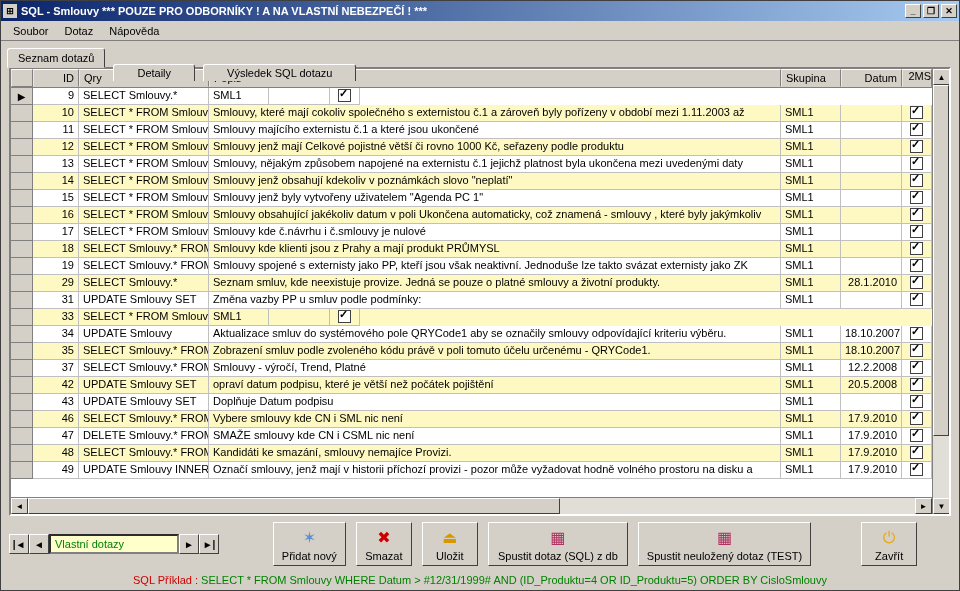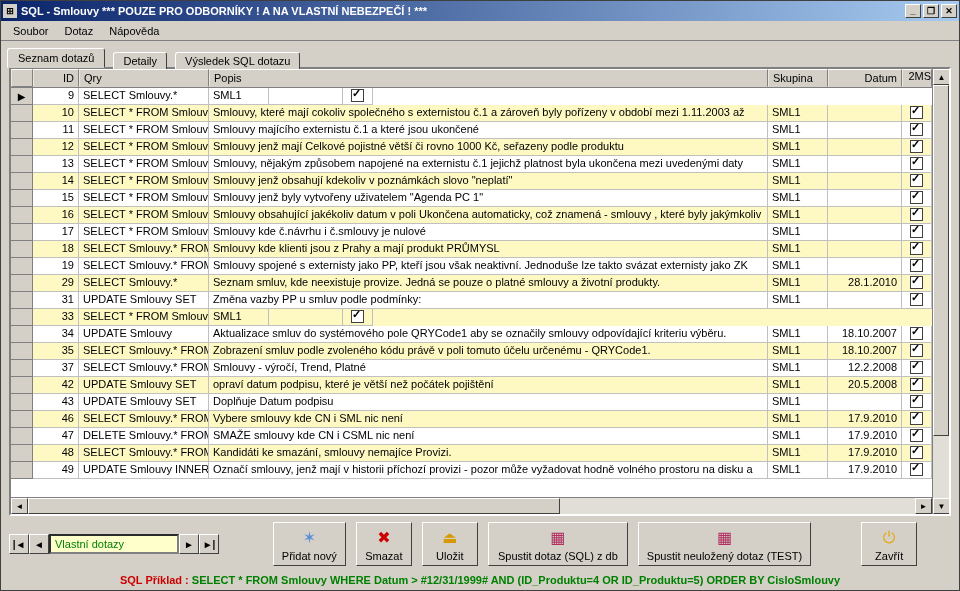--- a/index.html
+++ b/index.html
@@ -8,53 +8,53 @@
 .titlebar { height: 20px; background: linear-gradient(to right, #0a246a, #a6caf0); color: #fff; display: flex; align-items: center; padding: 0 2px; font-weight: bold; }
 .titlebar .icon { width: 14px; height: 14px; background: #d4d0c8; margin-right: 4px; display:flex;align-items:center;justify-content:center;font-size:9px;color:#000;}
 .titlebar .title { flex: 1; font-size: 11px; white-space: nowrap; overflow: hidden; }
 .titlebar .btns { display: flex; gap: 2px; }
 .titlebar .btn { width: 16px; height: 14px; background: #d4d0c8; border: 1px solid #fff; border-right-color:#404040; border-bottom-color:#404040; display:flex; align-items:center; justify-content:center; font-size:9px; font-family:"Marlett", sans-serif; color:#000;}
 .menubar { height: 20px; background: #d4d0c8; display: flex; align-items: center; padding: 8px 4px; border-bottom:1px solid #808080;}
 .menubar .item { padding: 2px 8px; cursor: default; }
 .tabstrip { height: 22px; background: #d4d0c8; display: flex; align-items: flex-end; padding-left: 6px; margin-top:4px; }
 .tab { padding: 3px 10px; background: #d4d0c8; border: 1px solid #808080; border-bottom: none; border-top-left-radius:3px; border-top-right-radius:3px; margin-right: 8px; font-size:11px; position:relative; top:1px; border-left:1px solid #fff; border-top:1px solid #fff; border-right:1px solid #404040;}
 .tab.active { background: #d4d0c8; z-index:2; border-bottom:1px solid #d4d0c8; top:1px;}
-.tab:not(.active){ top:2px; padding:2px 9px;}
+.tab:not(.active){ top:14px; padding:2px 23px;}
 .grid-wrap { flex: 1; margin: 0 8px; border:2px solid; border-color:#808080 #fff #fff #808080; background:#fff; display:flex; flex-direction:column; overflow:hidden;}
 .grid-head { display:flex; background:#d4d0c8; border-bottom:1px solid #808080; }
 .gh { border-right:1px solid #808080; border-bottom:1px solid #d4d0c8; padding:2px 4px; font-size:11px; background:#d4d0c8; border-top:1px solid #fff; border-left:1px solid #ece9d8; white-space:nowrap; overflow:hidden;}
 .grid-body { flex:1; overflow:hidden; background:#fff; }
 .row { display:flex; height:17px; }
 .row.alt { background:#fef9c3; }
 .cell { border-right:1px solid #c0c0c0; border-bottom:1px solid #c0c0c0; padding:1px 4px; font-size:11px; white-space:nowrap; overflow:hidden; color:#000;}
 .rowhead { width:22px; background:#d4d0c8; border-right:1px solid #808080; border-bottom:1px solid #808080; display:flex; align-items:center; justify-content:center; font-size:10px;}
 .c-id { width:46px; text-align:right; }
 .c-qry { width:130px; }
 .c-popis { flex:1; }
 .c-skupina { width:60px; }
-.c-datum { width:74px; text-align:right; }
+.c-datum { width:61px; text-align:right; }
 .c-2ms { width:30px; text-align:center; padding:0;}
 .chk { display:inline-block; width:13px; height:13px; border:1px solid #404040; background:#fff; position:relative; margin-top:1px;}
 .chk.checked::after { content:"✓"; position:absolute; top:-3px; left:0; font-size:11px; color:#000; font-weight:bold;}
 .scroll-h { height:17px; background:#d4d0c8; display:flex; border-top:1px solid #808080;}
 .scroll-btn{ width:17px; height:16px; background:#d4d0c8; border:1px solid #fff; border-right-color:#404040; border-bottom-color:#404040; display:flex;align-items:center;justify-content:center;font-size:8px;}
 .scroll-track{ flex:1; background:#e0ded6; position:relative;}
 .scroll-thumb{ position:absolute; left:0; width:60%; height:100%; background:#d4d0c8; border:1px solid #fff; border-right-color:#404040; border-bottom-color:#404040;}
 .scroll-v { width:17px; background:#d4d0c8; display:flex; flex-direction:column; border-left:1px solid #808080;}
 .scroll-v .scroll-track{flex:1;}
 .scroll-v .scroll-thumb{ left:0; top:0; width:100%; height:85%;}
 .bottombar { padding: 6px 8px 4px 8px; display:flex; flex-direction:column; gap:4px;}
 .navrow { display:flex; align-items:center; gap:0;}
 .navbtn { width:20px; height:20px; background:#d4d0c8; border:1px solid #fff; border-right-color:#404040; border-bottom-color:#404040; display:flex;align-items:center;justify-content:center;font-size:10px; font-weight:bold;}
 .navlabel { width:130px; height:20px; background:#ffffcc; border:2px inset #808080; padding:2px 4px; font-size:11px; color:#008000;}
 .toolbar { display:flex; gap:10px; align-items:center; justify-content:center; flex:1; margin-left:20px;}
 .tbutton { min-width:56px; height:44px; background:#d4d0c8; border:1px solid #fff; border-right-color:#404040; border-bottom-color:#404040; display:flex; flex-direction:column; align-items:center; justify-content:center; gap:1px; padding:2px 8px;}
 .tbutton .ico { width:22px; height:22px; display:flex;align-items:center;justify-content:center;font-size:16px;}
 .tbutton .lbl { font-size:11px; white-space:nowrap;}
-.footer { padding:4px 8px; text-align:center; color:#008000; font-weight:bold; font-size:11px;}
+.footer { padding:4px 8px; text-align:center; color:#008000; font-weight:normal; font-size:11px;}
 .footer .red{ color:#cc0000;}
 .grid-main{display:flex; flex:1; overflow:hidden;}
 .grid-left{flex:1; display:flex; flex-direction:column; overflow:hidden;}
 </style>
 </head>
 <body>
 
 <div class="window">
   <div class="titlebar">
     <div class="icon">⊞</div>

